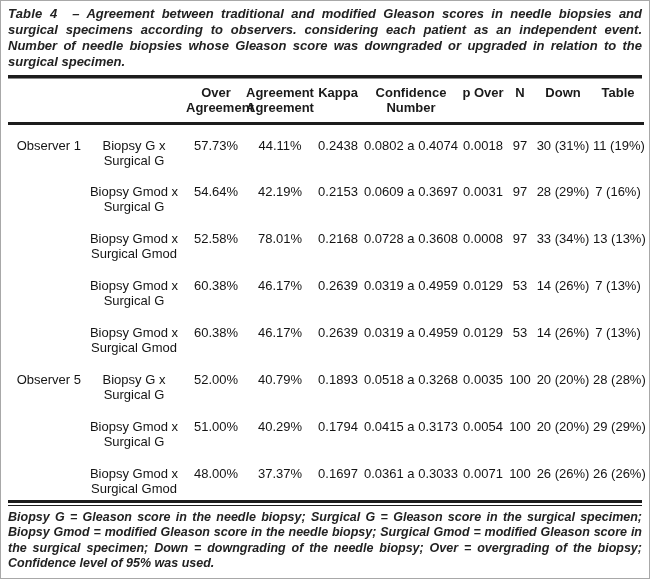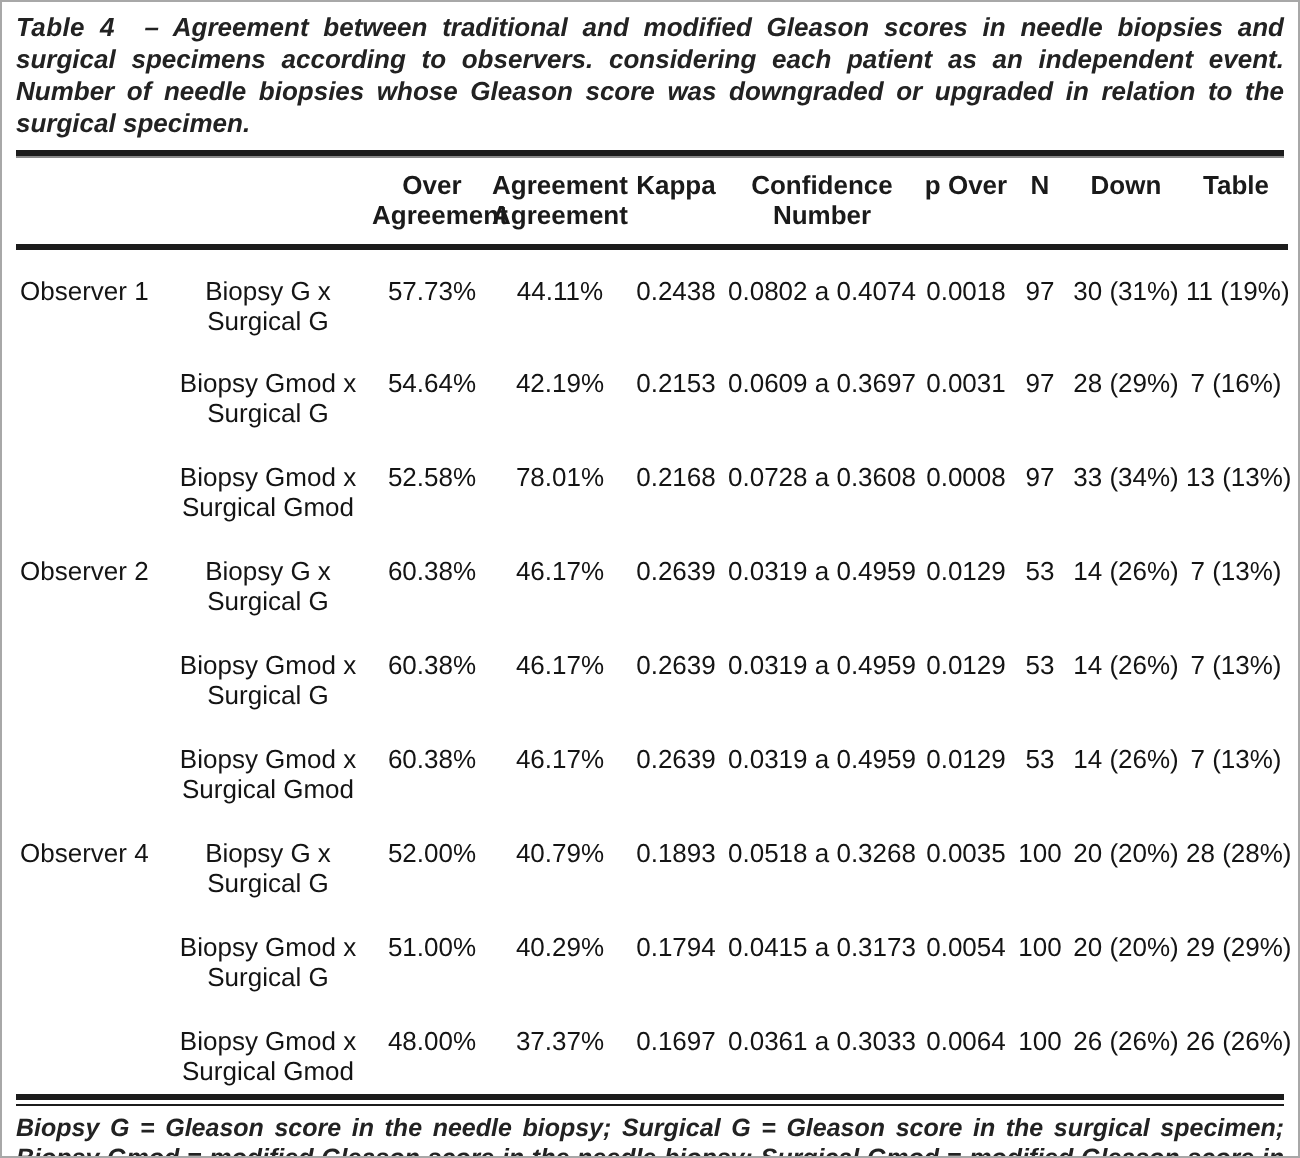--- a/index.html
+++ b/index.html
@@ -59,21 +59,21 @@
     font-size: 13px;
     line-height: 15px;
     text-align: center;
     vertical-align: top;
     height: 47px;
     box-sizing: border-box;
     padding-top: 13px;
     color: #141414;
     white-space: nowrap;
   }
-  tbody td.observer { text-align: left; padding-left: 2px; }
+  tbody td.observer { text-align: right; padding-left: 2px; }
   tbody td .cline { display: block; }
   
   .footnote {
     margin: 4px 0 0 0;
     font-size: 12.5px;
     line-height: 15.5px;
     font-style: italic;
     font-weight: bold;
     text-align: justify;
     color: #222;
@@ -174,66 +174,51 @@
         <td>52.58%</td>
         <td>78.01%</td>
         <td>0.2168</td>
         <td>0.0728 a 0.3608</td>
         <td>0.0008</td>
         <td>97</td>
         <td>33 (34%)</td>
         <td>13 (13%)</td>
       </tr>
       <tr>
-        <td class="observer">Observer 2</td>
-        <td>
-            <span class="cline">Biopsy G x</span>
+        <td class="observer"></td>
+        <td>
+            <span class="cline">Biopsy Gmod x</span>
             <span class="cline">Surgical G</span>
           </td>
         <td>60.38%</td>
         <td>46.17%</td>
         <td>0.2639</td>
         <td>0.0319 a 0.4959</td>
         <td>0.0129</td>
         <td>53</td>
         <td>14 (26%)</td>
         <td>7 (13%)</td>
       </tr>
       <tr>
         <td class="observer"></td>
         <td>
             <span class="cline">Biopsy Gmod x</span>
-            <span class="cline">Surgical G</span>
+            <span class="cline">Surgical Gmod</span>
           </td>
         <td>60.38%</td>
         <td>46.17%</td>
         <td>0.2639</td>
         <td>0.0319 a 0.4959</td>
         <td>0.0129</td>
         <td>53</td>
         <td>14 (26%)</td>
         <td>7 (13%)</td>
       </tr>
       <tr>
-        <td class="observer"></td>
-        <td>
-            <span class="cline">Biopsy Gmod x</span>
-            <span class="cline">Surgical Gmod</span>
-          </td>
-        <td>60.38%</td>
-        <td>46.17%</td>
-        <td>0.2639</td>
-        <td>0.0319 a 0.4959</td>
-        <td>0.0129</td>
-        <td>53</td>
-        <td>14 (26%)</td>
-        <td>7 (13%)</td>
-      </tr>
-      <tr>
-        <td class="observer">Observer 4</td>
+        <td class="observer">Observer 5</td>
         <td>
             <span class="cline">Biopsy G x</span>
             <span class="cline">Surgical G</span>
           </td>
         <td>52.00%</td>
         <td>40.79%</td>
         <td>0.1893</td>
         <td>0.0518 a 0.3268</td>
         <td>0.0035</td>
         <td>100</td>
@@ -258,21 +243,21 @@
       <tr>
         <td class="observer"></td>
         <td>
             <span class="cline">Biopsy Gmod x</span>
             <span class="cline">Surgical Gmod</span>
           </td>
         <td>48.00%</td>
         <td>37.37%</td>
         <td>0.1697</td>
         <td>0.0361 a 0.3033</td>
-        <td>0.0064</td>
+        <td>0.0071</td>
         <td>100</td>
         <td>26 (26%)</td>
         <td>26 (26%)</td>
       </tr>
     </tbody>
   </table>
 
   <div class="rule-bottom"></div>
 
   <p class="footnote">Biopsy G = Gleason score in the needle biopsy; Surgical G = Gleason score in the surgical specimen; Biopsy Gmod = modified Gleason score in the needle biopsy; Surgical Gmod = modified Gleason score in the surgical specimen; Down = downgrading of the needle biopsy; Over = overgrading of the biopsy; Confidence level of 95% was used.</p>

